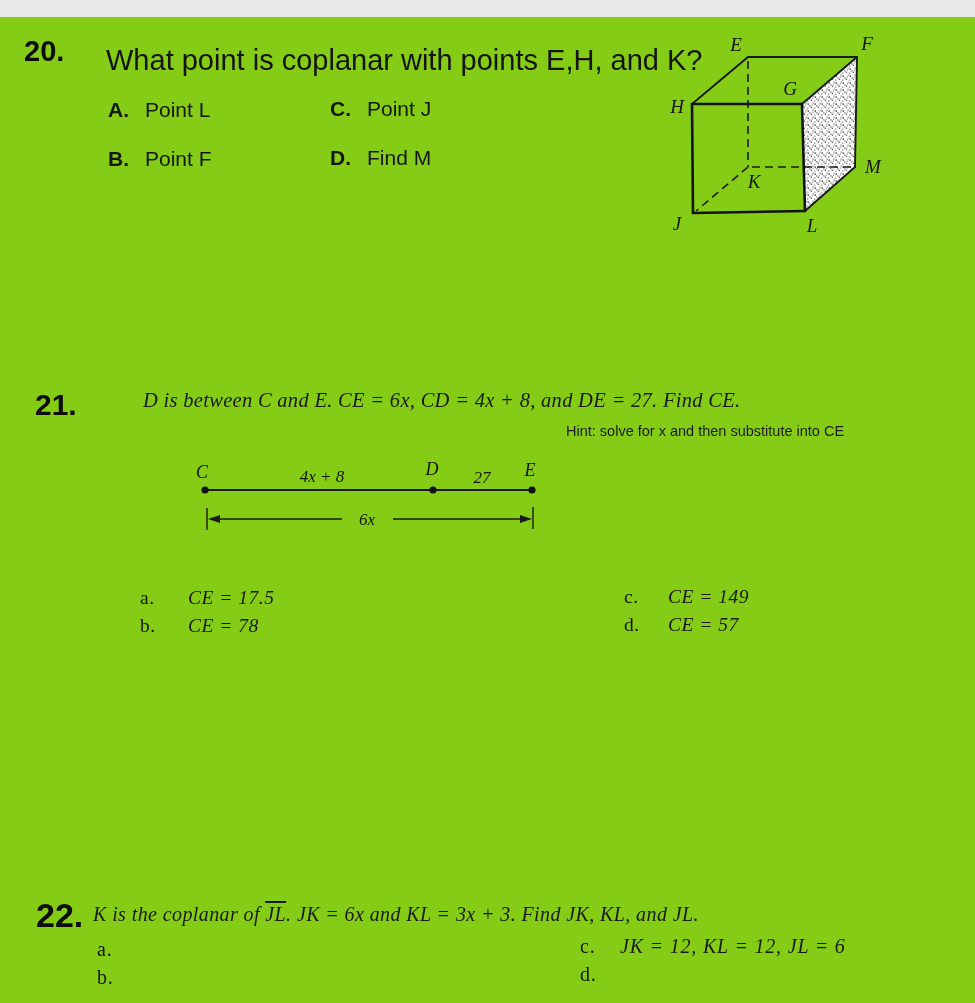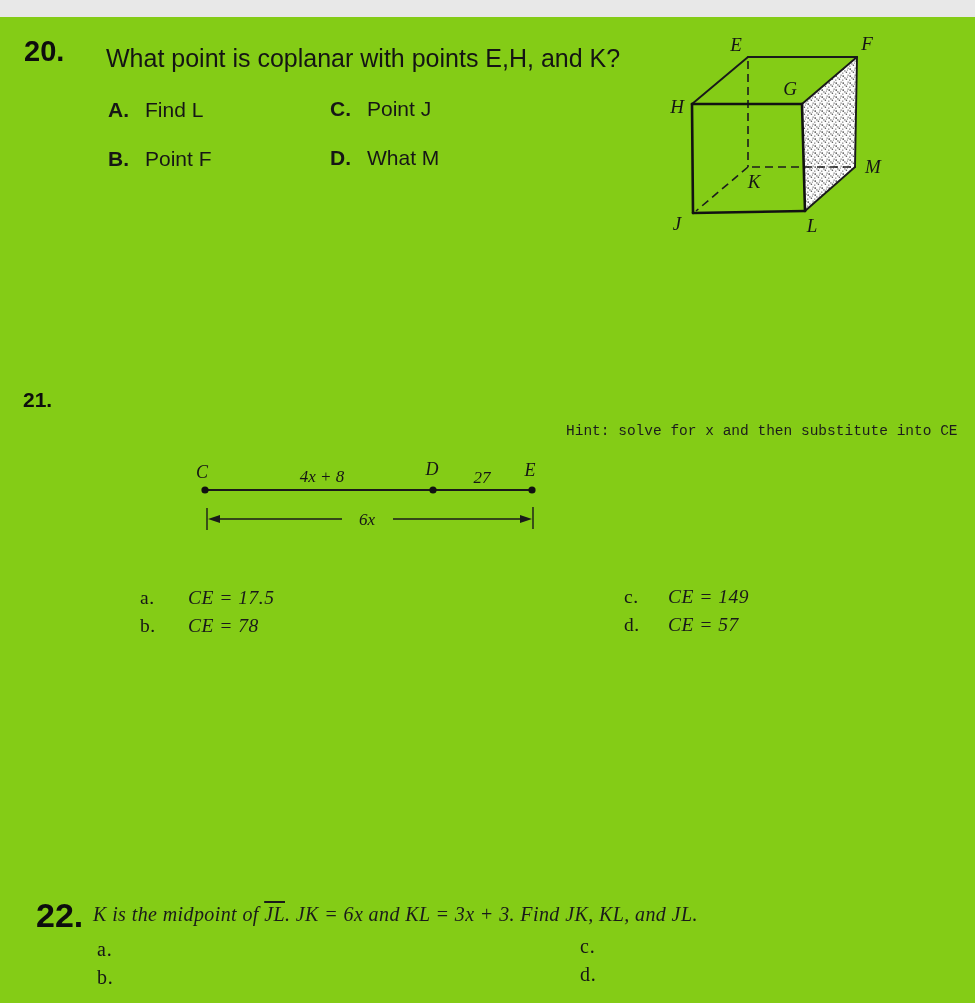--- a/index.html
+++ b/index.html
@@ -11,46 +11,46 @@
   .abs{position:absolute;}
   .qnum{font-family:"Liberation Sans",sans-serif;font-weight:700;color:#0d0d0d;}
   .sansq{font-family:"Liberation Sans",sans-serif;color:#141414;}
   .math{font-family:"Liberation Serif",serif;font-style:italic;color:#1a1a1a;}
   .opt20{display:flex;align-items:baseline;font-size:21px;}
   .opt20 .lbl{font-weight:700;width:37px;flex:0 0 37px;}
   .optm{display:flex;align-items:baseline;}
   .optm .lbl{font-family:"Liberation Serif",serif;font-style:normal;}
   .overline-seg{text-decoration:overline;text-decoration-thickness:1.5px;}
   svg text{font-family:"Liberation Serif",serif;font-style:italic;fill:#151515;}
-  .hint{font-family:Liberation Mono, monospace;font-size:14.5px;color:#1c1c1c;}
+  .hint{font-family:Liberation Sans, sans-serif;font-size:14.5px;color:#1c1c1c;}
 </style>
 </head>
 <body>
 
 <div class="page">
 
   <div class="abs qnum" style="left:24px;top:18px;font-size:29px;">20.</div>
 
-  <div class="abs sansq" style="left:106px;top:27px;font-size:25px;text-align:center;">What point is coplanar with points E,H, and K?</div>
+  <div class="abs sansq" style="left:106px;top:27px;font-size:29px;text-align:center;">What point is coplanar with points E,H, and K?</div>
 
   <div class="abs opt20" style="left:108px;top:81px;">
     <span class="lbl">A.</span>
-    <span>Find L</span>
+    <span>Point L</span>
   </div>
   <div class="abs opt20" style="left:330px;top:80px;">
     <span class="lbl">C.</span>
     <span>Point J</span>
   </div>
   <div class="abs opt20" style="left:108px;top:130px;">
     <span class="lbl">B.</span>
     <span>Point F</span>
   </div>
   <div class="abs opt20" style="left:330px;top:129px;">
     <span class="lbl">D.</span>
-    <span>What M</span>
+    <span>Find M</span>
   </div>
 
   <svg class="abs" style="left:660px;top:8px;" width="232" height="212" viewBox="0 0 232 212">
     <defs>
       <pattern id="stipple" width="7" height="7" patternUnits="userSpaceOnUse">
         <rect width="7" height="7" fill="#fdfdfd"></rect>
         <circle cx="1.2" cy="2.1" r="0.85" fill="#4a4a4a"></circle>
         <circle cx="4.4" cy="5.2" r="0.8" fill="#565656"></circle>
         <circle cx="6.1" cy="1.1" r="0.7" fill="#5d5d5d"></circle>
         <circle cx="2.9" cy="3.9" r="0.7" fill="#505050"></circle>
@@ -85,22 +85,23 @@
     <text x="76" y="26" font-size="19" text-anchor="middle">E</text>
     <text x="207" y="25" font-size="19" text-anchor="middle">F</text>
     <text x="130" y="70" font-size="19" text-anchor="middle">G</text>
     <text x="17" y="88" font-size="19" text-anchor="middle">H</text>
     <text x="94" y="163" font-size="19" text-anchor="middle">K</text>
     <text x="213" y="148" font-size="19" text-anchor="middle">M</text>
     <text x="17" y="205" font-size="19" text-anchor="middle">J</text>
     <text x="152" y="207" font-size="19" text-anchor="middle">L</text>
   </svg>
 
-  <div class="abs qnum" style="left:23px;top:371px;font-size:21px;">21.</div>
+  <div class="abs qnum" style="left:35px;top:371px;font-size:30px;">21.</div>
 
+  <div class="abs math" style="left:143px;top:372px;font-size:20.5px;letter-spacing:0.3px;">D is between C and E.  CE = 6x, CD = 4x + 8, and DE = 27.  Find CE.</div>
 
   <div class="abs hint" style="left:566px;top:406px;">Hint:  solve for x and then substitute into CE</div>
 
   <svg class="abs" style="left:180px;top:432px;" width="375" height="88" viewBox="0 0 375 88">
 
     <line x1="25" y1="41" x2="352" y2="41" stroke="#1a1a1a" stroke-width="2.2"></line>
 
     <circle cx="25" cy="41" r="3.6" fill="#111"></circle>
     <circle cx="253" cy="41" r="3.6" fill="#111"></circle>
     <circle cx="352" cy="41" r="3.6" fill="#111"></circle>
@@ -136,29 +137,30 @@
     <span class="math">CE = 149</span>
   </div>
   <div class="abs optm" style="left:624px;top:597px;font-size:19.5px;letter-spacing:0.5px;">
     <span class="lbl" style="width:44px;">d.</span>
     <span class="math">CE = 57</span>
   </div>
 
   <div class="abs qnum" style="left:36px;top:879px;font-size:34px;">22.</div>
 
   <div class="abs math" style="left:93px;top:886px;font-size:20px;letter-spacing:0.4px;white-space:nowrap;">
-    <span>K is the midpoint of </span><span class="overline-seg">JL</span><span>.  JK = 6x and KL = 3x + 3.  Find JK, KL, and JL.</span>
+    <span>K is the coplanar of </span><span class="overline-seg">JL</span><span>.  JK = 6x and KL = 3x + 3.  Find JK, KL, and JL.</span>
   </div>
 
   <div class="abs optm" style="left:97px;top:921px;font-size:20px;letter-spacing:0.8px;">
     <span class="lbl" style="width:45px;">a.</span>
   </div>
   <div class="abs optm" style="left:97px;top:949px;font-size:20px;letter-spacing:0.8px;">
     <span class="lbl" style="width:45px;">b.</span>
   </div>
   <div class="abs optm" style="left:580px;top:918px;font-size:20px;letter-spacing:0.8px;">
     <span class="lbl" style="width:40px;">c.</span>
+    <span class="math">JK = 12, KL = 12, JL = 6</span>
   </div>
   <div class="abs optm" style="left:580px;top:946px;font-size:20px;letter-spacing:0.8px;">
     <span class="lbl" style="width:40px;">d.</span>
   </div>
 
 </div>
 
 </body></html>

